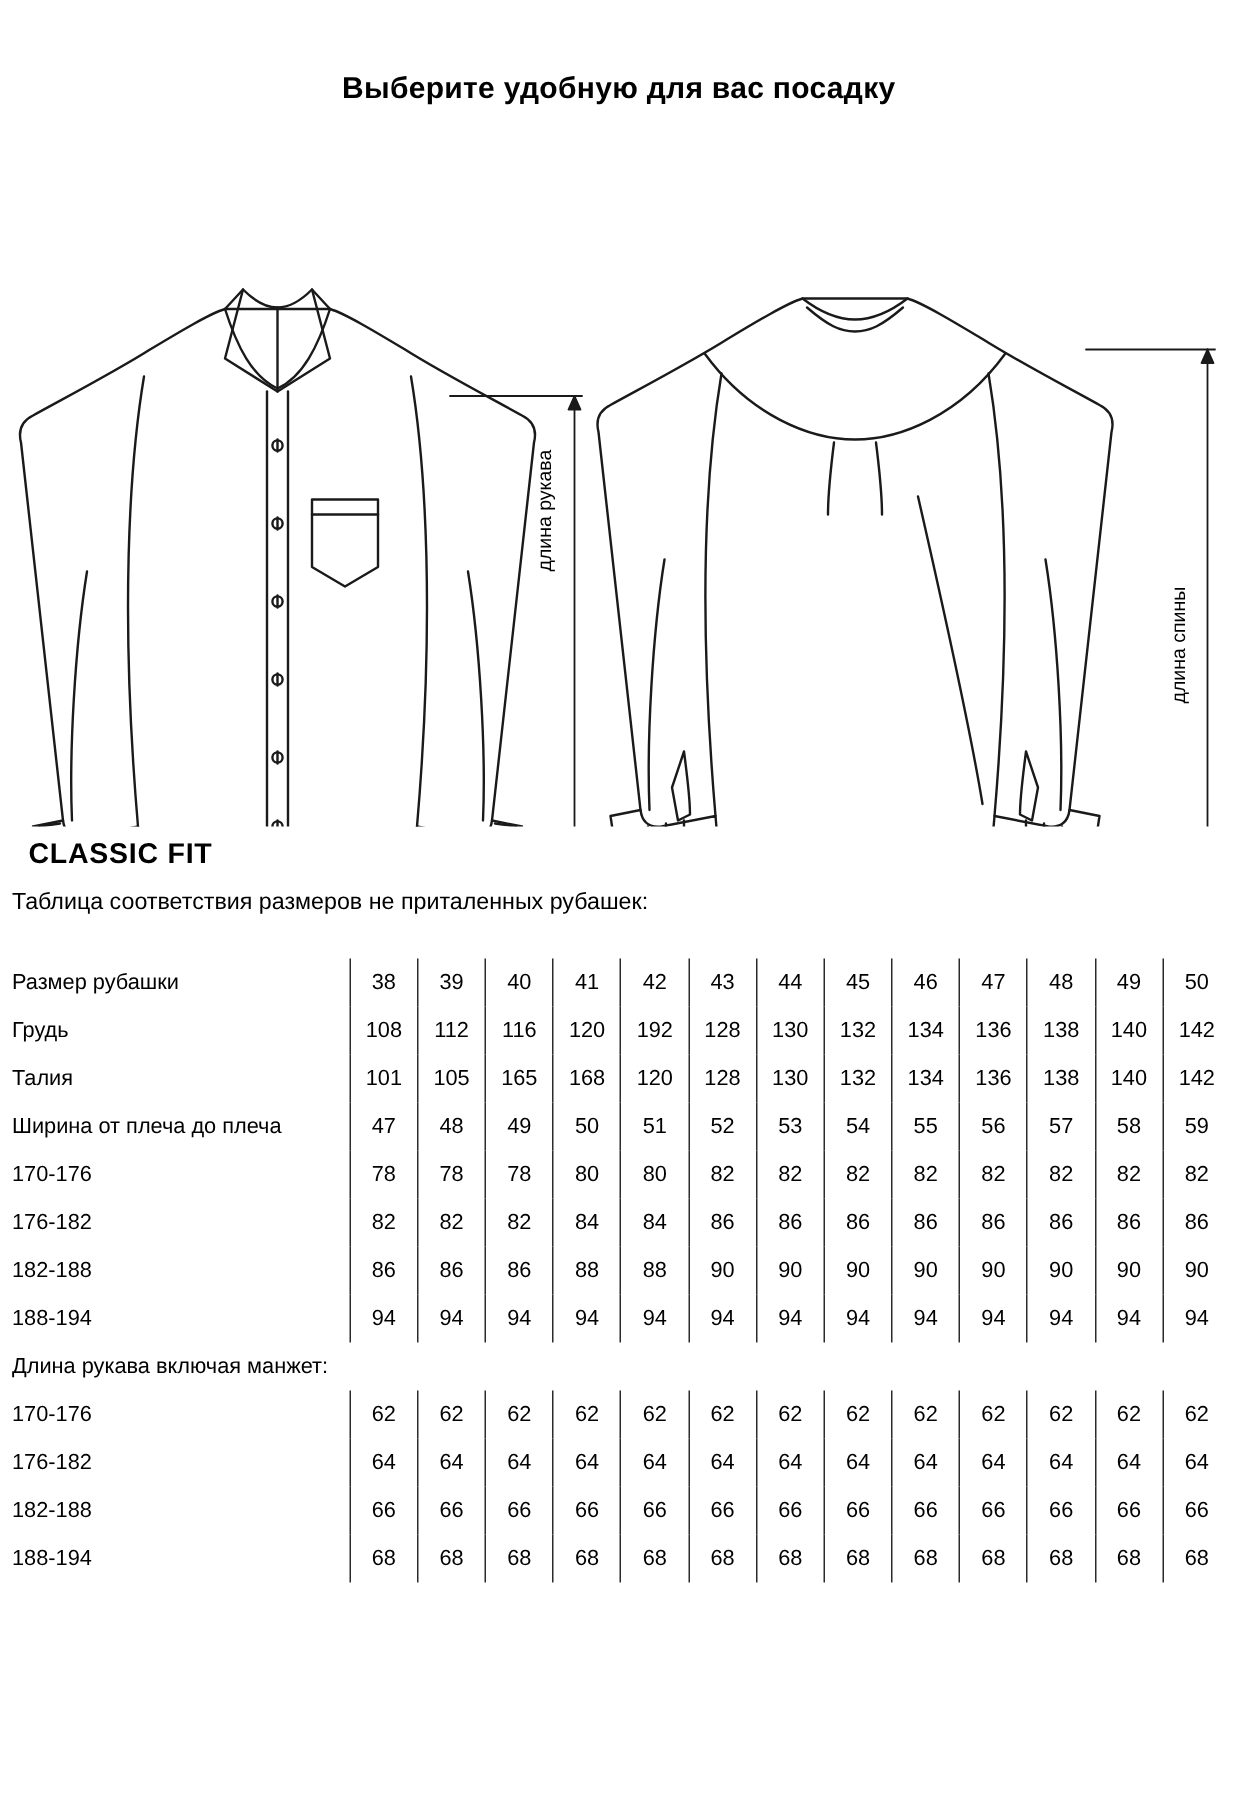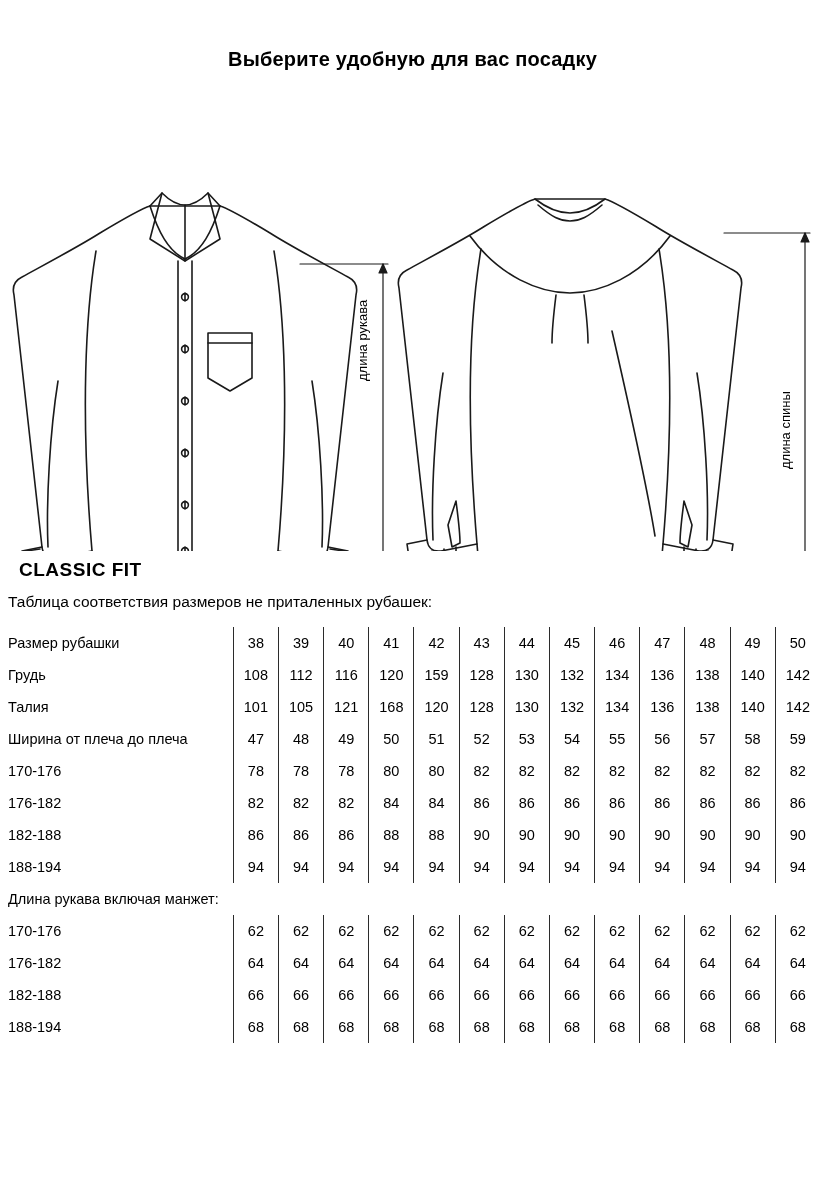--- a/index.html
+++ b/index.html
@@ -40,21 +40,21 @@
     letter-spacing: 0.5px;
     margin: 0 0 0 19px;
     padding-top: 8px;
   }
   .subtitle {
     font-size: 15.5px;
     margin: 12px 0 0 8px;
   }
   table.sizes {
     border-collapse: collapse;
-    margin-top: 16px;
+    margin-top: 28px;
     margin-left: 8px;
     width: 812px;
     font-size: 14.5px;
   }
   table.sizes td {
     padding: 8px 0;
     text-align: center;
     border-left: 1px solid #2b2b2b;
     white-space: nowrap;
   }
@@ -206,35 +206,35 @@
         <td class="num">48</td>
         <td class="num">49</td>
         <td class="num">50</td>
       </tr>
       <tr>
         <td class="label">Грудь</td>
         <td class="num">108</td>
         <td class="num">112</td>
         <td class="num">116</td>
         <td class="num">120</td>
-        <td class="num">159</td>
+        <td class="num">192</td>
         <td class="num">128</td>
         <td class="num">130</td>
         <td class="num">132</td>
         <td class="num">134</td>
         <td class="num">136</td>
         <td class="num">138</td>
         <td class="num">140</td>
         <td class="num">142</td>
       </tr>
       <tr>
         <td class="label">Талия</td>
         <td class="num">101</td>
         <td class="num">105</td>
-        <td class="num">121</td>
+        <td class="num">165</td>
         <td class="num">168</td>
         <td class="num">120</td>
         <td class="num">128</td>
         <td class="num">130</td>
         <td class="num">132</td>
         <td class="num">134</td>
         <td class="num">136</td>
         <td class="num">138</td>
         <td class="num">140</td>
         <td class="num">142</td>

